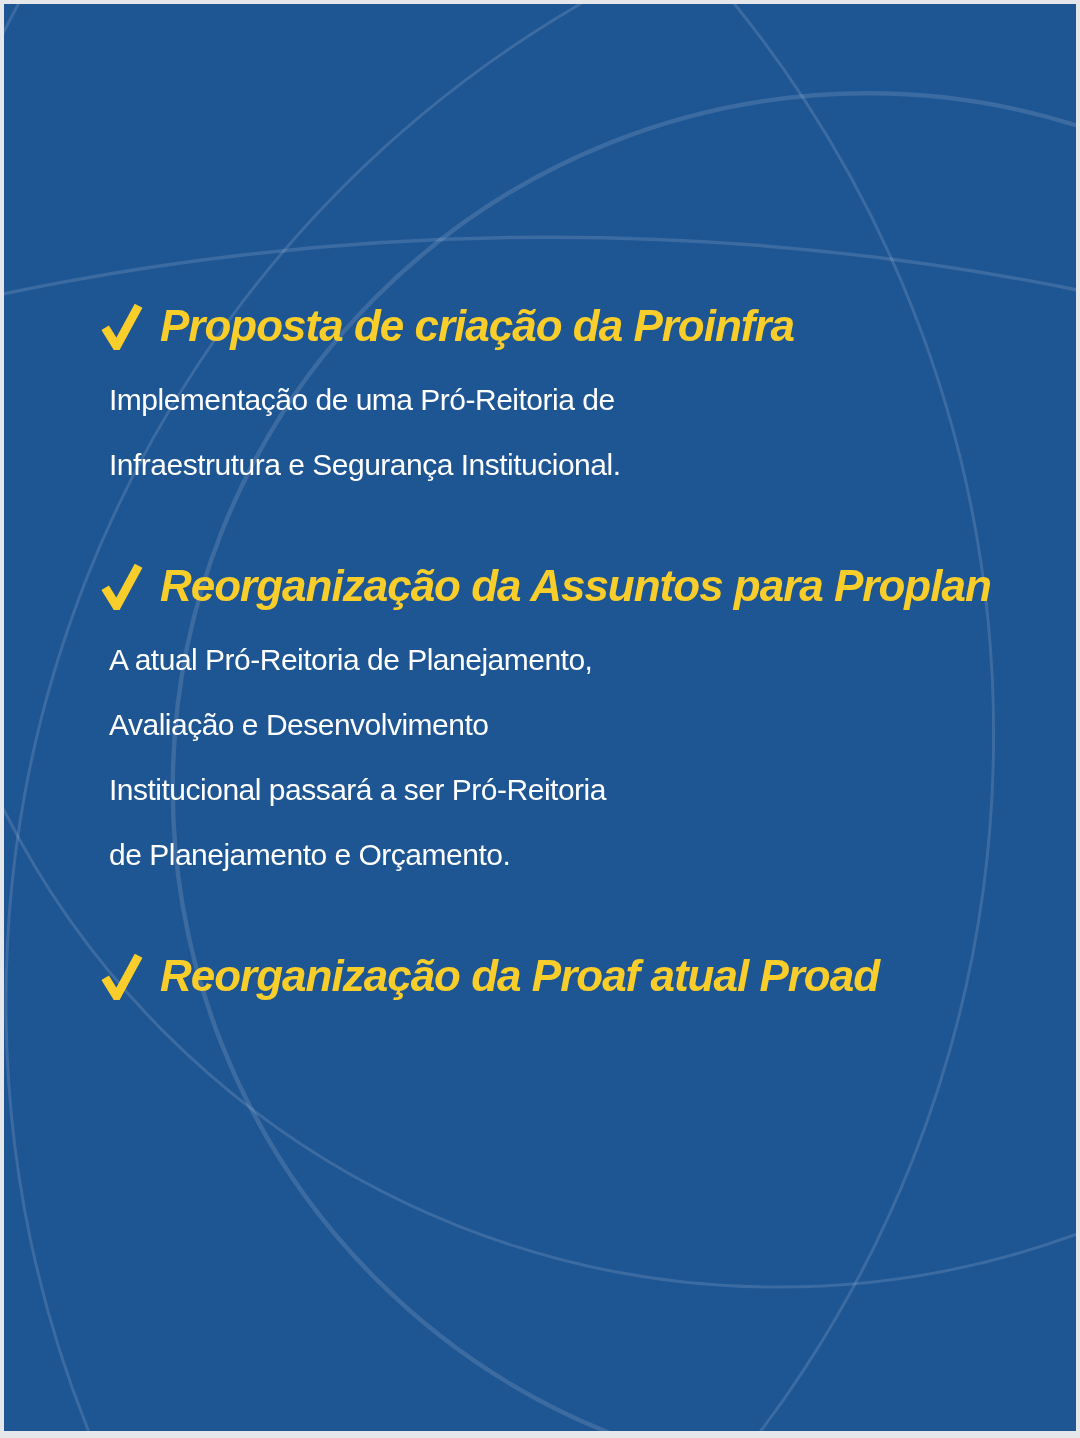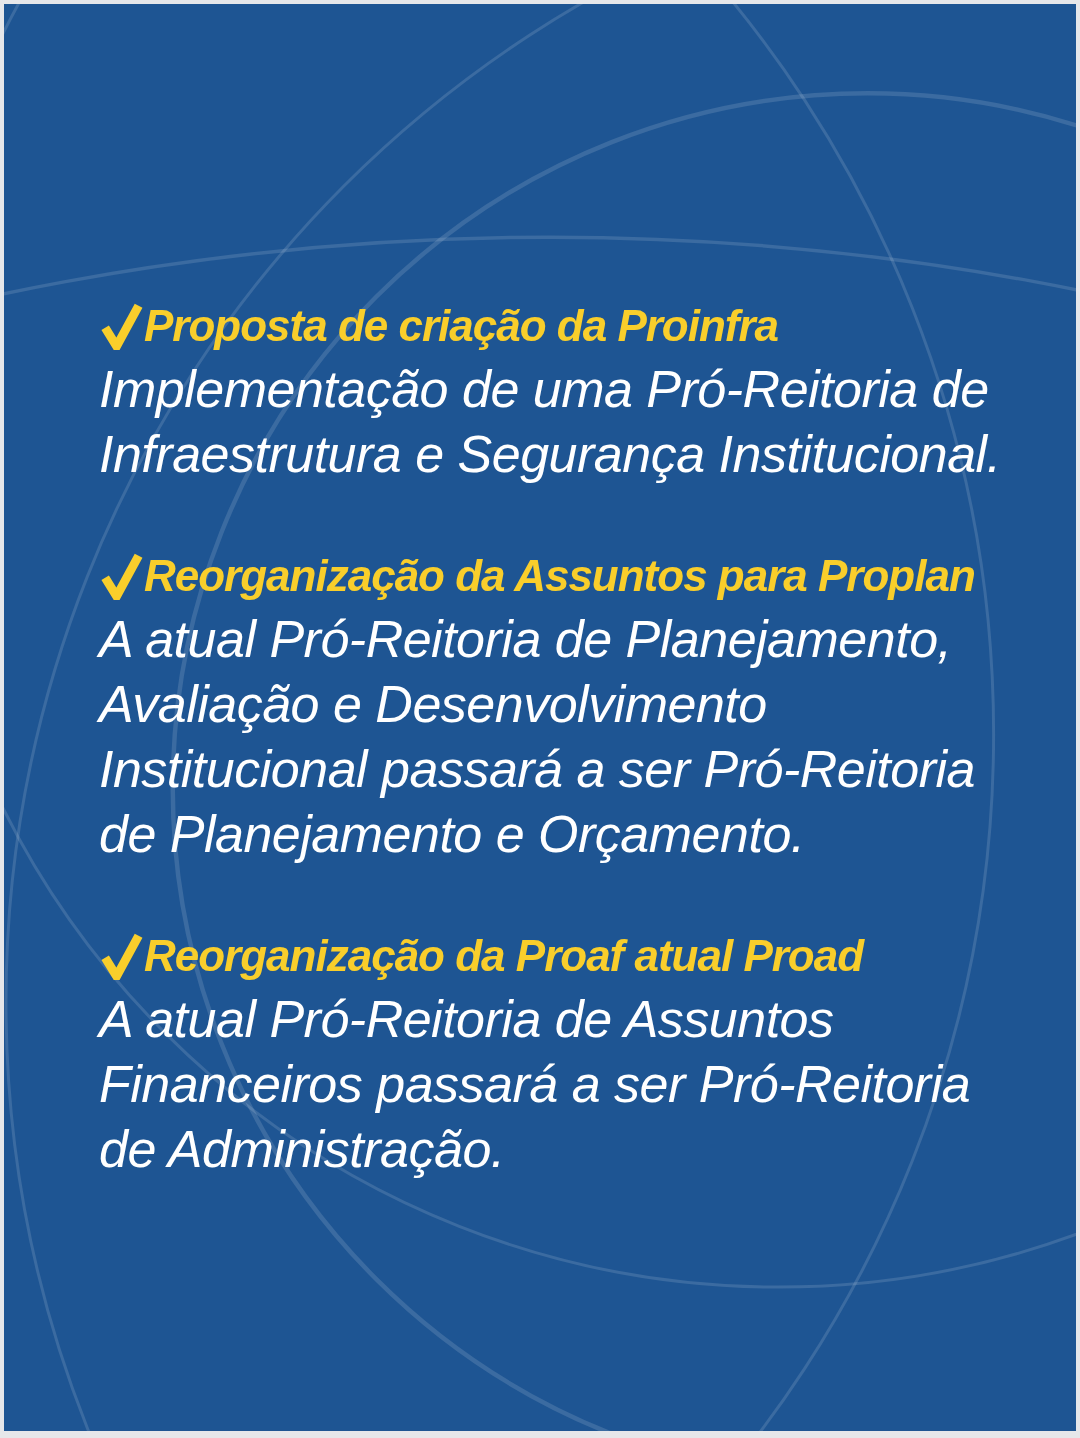--- a/index.html
+++ b/index.html
@@ -44,21 +44,21 @@
     left: 95px;
     top: 291px;
     right: 15px;
   }
   .section {
     margin: 0 0 58px 0;
   }
   .heading-row {
     display: flex;
     align-items: center;
-    gap: 1px;
+    gap: 17px;
     height: 62px;
     white-space: nowrap;
   }
   .check {
     width: 44px;
     height: 48px;
     flex: 0 0 auto;
   }
   .check path {
     fill: none;
@@ -68,27 +68,26 @@
     stroke-linejoin: miter;
   }
   .heading-text {
     font-size: 44px;
     font-weight: bold;
     font-style: italic;
     letter-spacing: -1px;
     color: var(--accent-yellow, #F9CE2B);
   }
   .body-text {
-    margin: 0;
-    font-size: 52px;
+    margin: 10px;
+    font-size: 30px;
     line-height: 65px;
     letter-spacing: -0.5px;
     color: var(--text-white, #FFFFFF);
     white-space: pre;
-    font-style: italic;
   }
 </style>
 </head>
 <body>
 
 <div class="card">
 
   <svg class="arcs" viewBox="0 0 1080 1438" preserveAspectRatio="none" aria-hidden="true">
     <circle class="arc-main" cx="870" cy="790" r="700"></circle>
     <circle class="arc-flat" cx="550" cy="2917" r="2682"></circle>
@@ -123,19 +122,16 @@
 de Planejamento e Orçamento.</p>
     </div>
 
     <div class="section">
       <div class="heading-row">
         <svg class="check" viewBox="0 0 50 54" aria-hidden="true">
           <path d="M7 29 L20 50 L45 4"></path>
         </svg>
         <span class="heading-text">Reorganização da Proaf atual Proad</span>
       </div>
-      <p class="body-text">A atual Pró-Reitoria de Assuntos
-Financeiros passará a ser Pró-Reitoria
-de Administração.</p>
     </div>
 
   </div>
 </div>
 
 </body></html>

